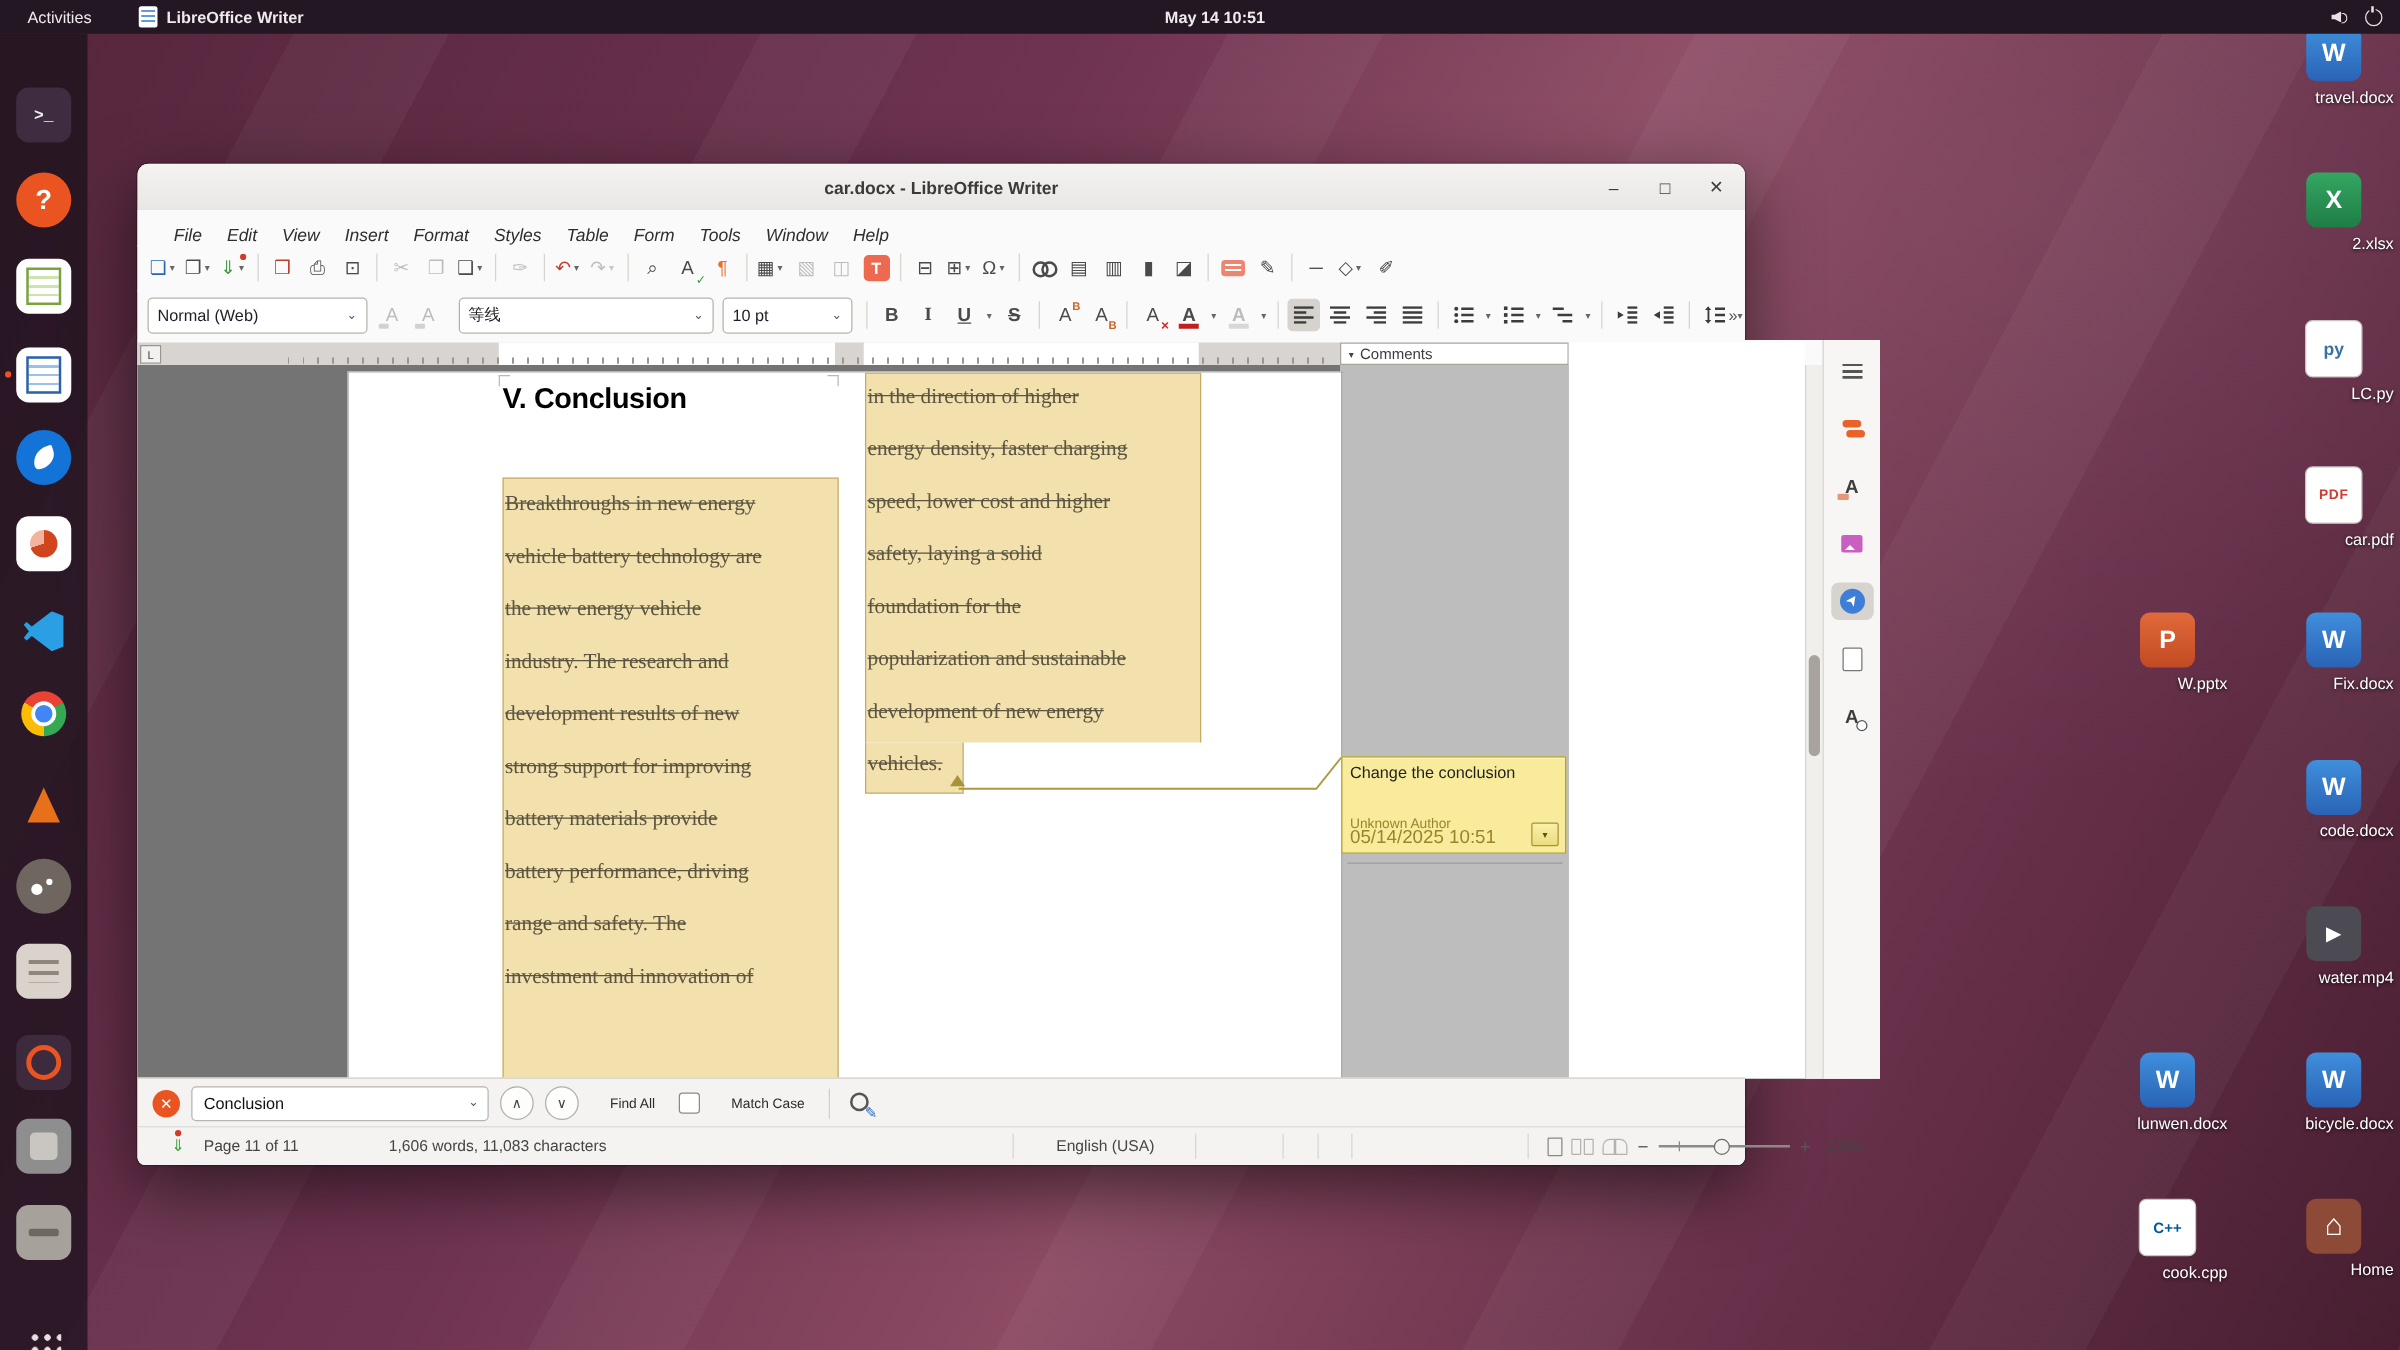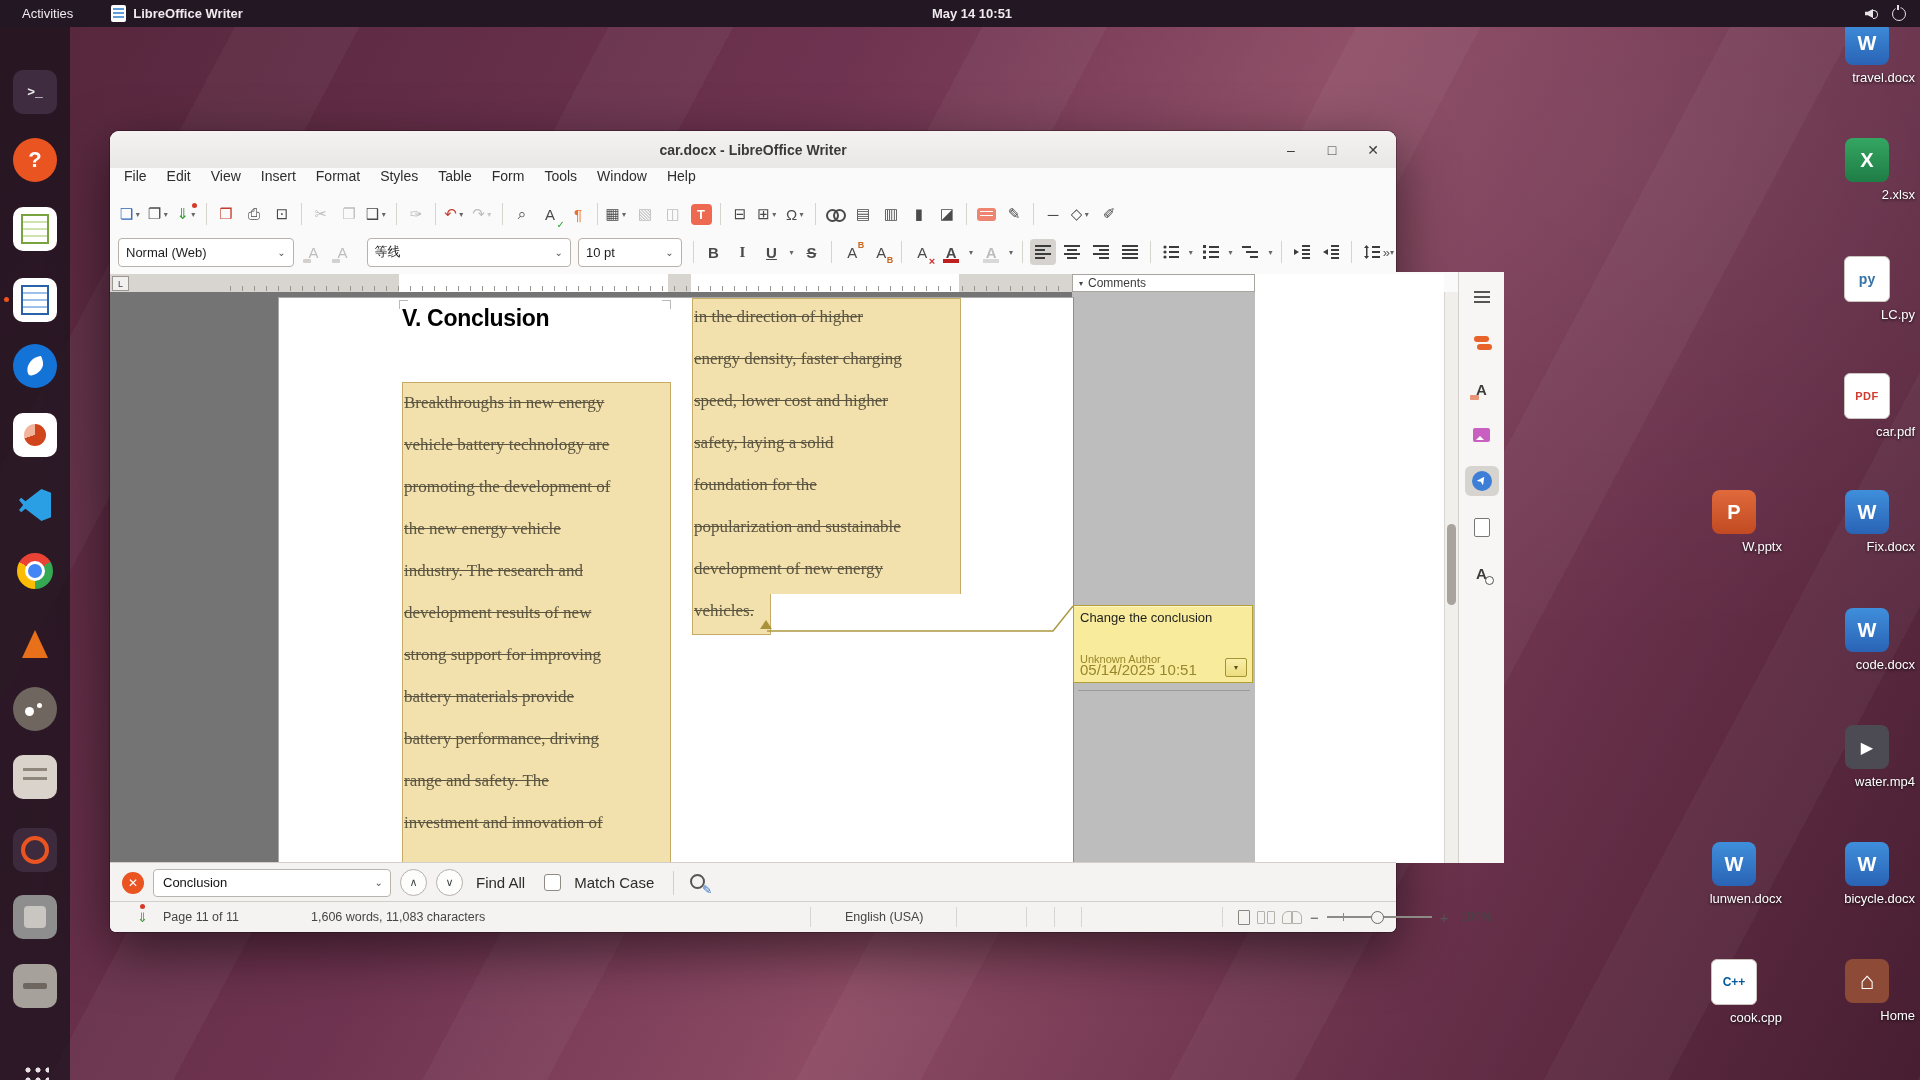--- a/index.html
+++ b/index.html
@@ -72,22 +72,22 @@
   .f-mp4 .dskic{background:#4c4a52;border-radius:8px;} .f-mp4 .dskic::after{content:"▶";font-size:16px;color:#fff;}
   .f-home .dskic{background:#8d4a36;border-radius:8px;} .f-home .dskic::after{content:"⌂";font-size:24px;}
   
   .win{position:absolute;left:110px;top:131px;width:1286px;height:801px;background:#fbfafa;border-radius:9px 9px 6px 6px;
     box-shadow:0 18px 55px rgba(0,0,0,.55),0 0 0 1px rgba(0,0,0,.25);z-index:20;}
   .titlebar{position:absolute;left:0;top:0;right:0;height:37px;background:linear-gradient(#f4f3f2,#e9e7e5);
     border-bottom:1px solid #d3cfca;border-radius:9px 9px 0 0;display:flex;align-items:center;justify-content:center;}
   .title{font-size:14px;font-weight:700;color:#3a3a3a;}
   .winbtns{position:absolute;right:12px;top:0;height:37px;display:flex;align-items:center;gap:19px;}
   .wb{width:22px;height:22px;display:flex;align-items:center;justify-content:center;font-size:14px;color:#3c3c3c;border-radius:50%;}
-  .menubar{position:absolute;left:0;top:37px;right:0;height:28px;background:#fbfafa;display:flex;align-items:flex-start;
-    padding-left:4px;border-bottom:1px solid #eceae7;}
+  .menubar{position:absolute;left:0;top:37px;right:0;height:28px;background:#fbfafa;display:flex;align-items:flex-end;
+    padding-left:19px;border-bottom:1px solid #eceae7;font-style:italic;}
   .mi{padding:0 10px;font-size:14px;color:#2e2e2e;}
   
   .tbrow{position:absolute;left:0;right:0;display:flex;align-items:center;background:#fbfafa;border-bottom:1px solid #dcd8d4;}
   .tb1{top:65px;height:36px;padding-left:8px;gap:2px;}
   .tb2{top:101px;height:40px;padding-left:8px;gap:3px;}
   .ti{min-width:26px;height:26px;display:flex;align-items:center;justify-content:center;font-size:15px;color:#4a4a4a;
     border-radius:4px;position:relative;}
   .ti .g{font-style:normal;display:flex;align-items:center;justify-content:center;}
   .dd{font-size:8px;color:#666;width:9px;display:inline-flex;justify-content:center;}
   .tsep{width:1px;height:22px;background:#d7d3ce;margin:0 4px;}
@@ -179,21 +179,21 @@
   
   .findbar{position:absolute;left:0;bottom:30px;right:0;height:39px;background:#f4f3f2;border-top:1px solid #d2cec9;
     display:flex;align-items:center;padding-left:12px;gap:9px;}
   .fclose{width:22px;height:22px;border-radius:50%;background:#e95420;color:#fff;font-size:12px;font-weight:700;
     display:flex;align-items:center;justify-content:center;}
   .finput{width:222px;height:26px;background:#fff;border:1px solid #b9b4ae;border-radius:4px;display:flex;align-items:center;padding:0 7px;}
   .finput input{border:none;outline:none;flex:1;font-size:13px;color:#111;font-family:inherit;background:transparent;}
   .finput .carr{color:#555;font-size:10px;}
   .fnav{width:25px;height:25px;border:1px solid #b5afa8;border-radius:50%;background:#fdfdfc;color:#444;
     display:flex;align-items:center;justify-content:center;font-size:11px;}
-  .flabel{font-size:15px;color:#2c2c2c;margin-left:4px;}
+  .flabel{font-size:11px;color:#2c2c2c;margin-left:16px;}
   .fcheck{width:15px;height:15px;background:#fff;border:1px solid #8f8a84;border-radius:3px;margin-left:10px;}
   .fsep{width:1px;height:24px;background:#d2cec9;margin-left:10px;}
   .fmag{position:relative;width:24px;height:24px;margin-left:4px;}
   .fmag::before{content:"";position:absolute;left:3px;top:3px;width:11px;height:11px;border:2px solid #555;border-radius:50%;}
   .fmag::after{content:"✎";position:absolute;right:-1px;bottom:-2px;font-size:12px;color:#2a6cc4;}
   
   .statusbar{position:absolute;left:0;bottom:0;right:0;height:30px;background:#f4f3f2;border-top:1px solid #d2cec9;
     border-radius:0 0 6px 6px;font-size:12.5px;color:#454545;}
   .st{position:absolute;top:0;height:30px;display:flex;align-items:center;}
   .stsep{position:absolute;top:5px;width:1px;height:20px;background:#d8d4cf;}
@@ -659,21 +659,20 @@
         <div class="page">
           <span class="cornL"></span>
           <span class="cornR"></span>
           <div class="dochead">V. Conclusion</div>
           <div class="hl hlL"></div>
           <div class="hl hlRa"></div>
           <div class="hl hlRb"></div>
           <div class="coltext ctL">
               <div class="dline">Breakthroughs in new energy</div>
               <div class="dline">vehicle battery technology are</div>
-              <div class="dline">promoting the development of</div>
               <div class="dline">the new energy vehicle</div>
               <div class="dline">industry. The research and</div>
               <div class="dline">development results of new</div>
               <div class="dline">strong support for improving</div>
               <div class="dline">battery materials provide</div>
               <div class="dline">battery performance, driving</div>
               <div class="dline">range and safety. The</div>
               <div class="dline">investment and innovation of</div>
             </div>
           <div class="coltext ctR">

